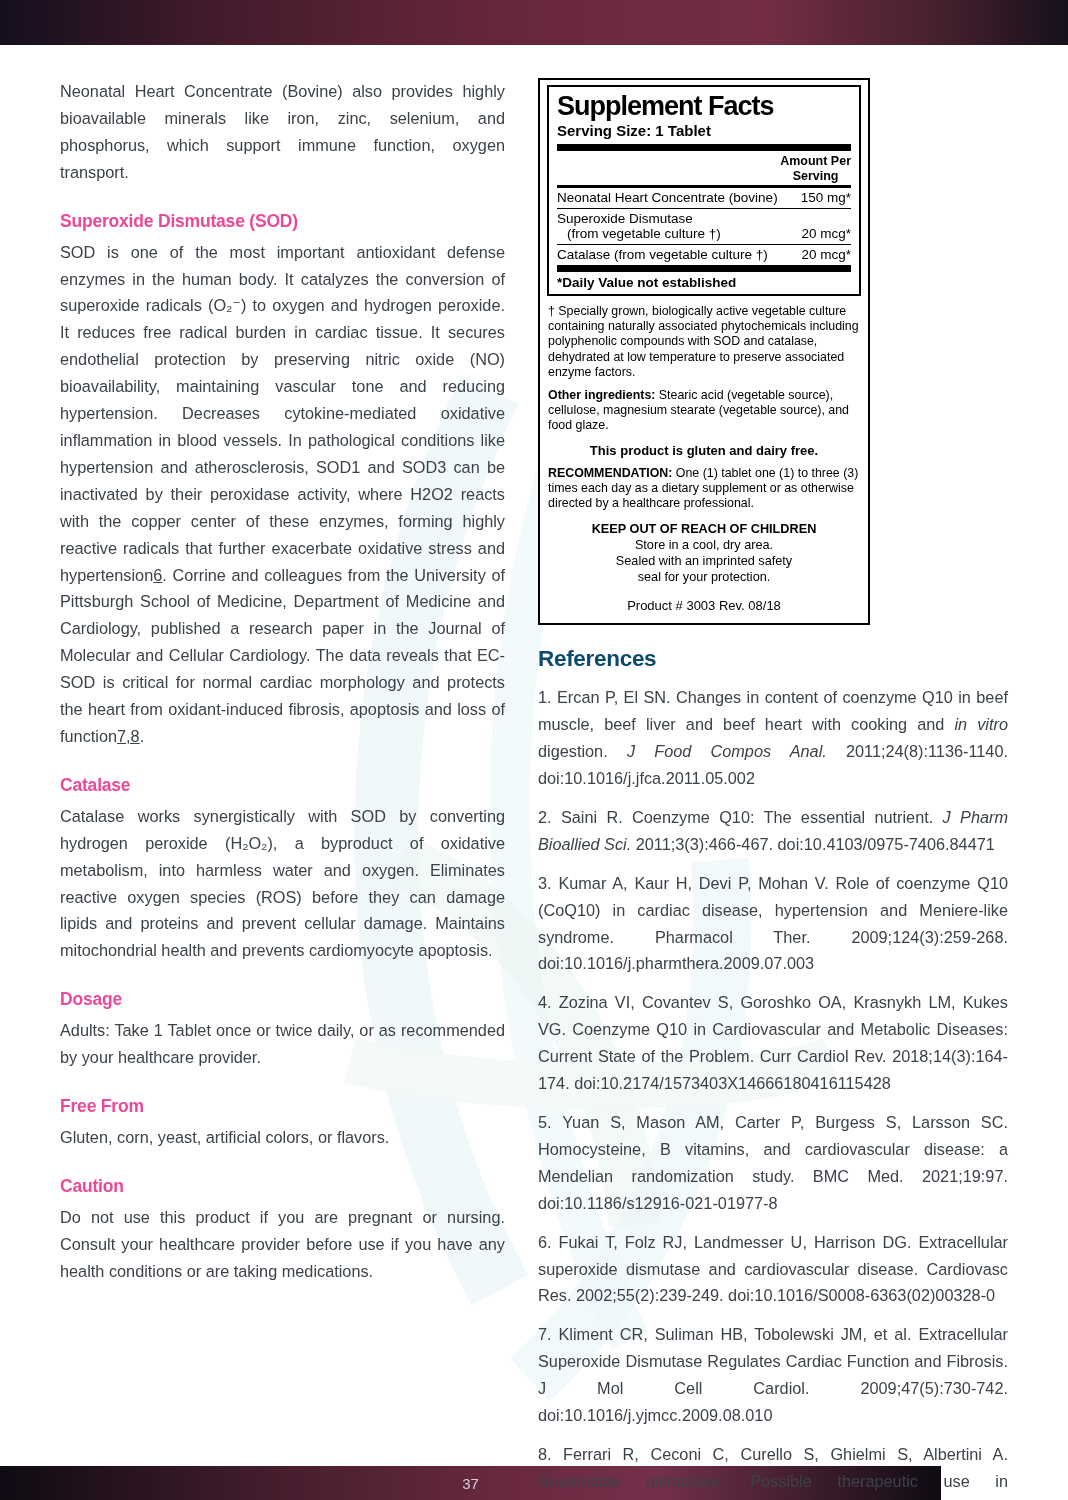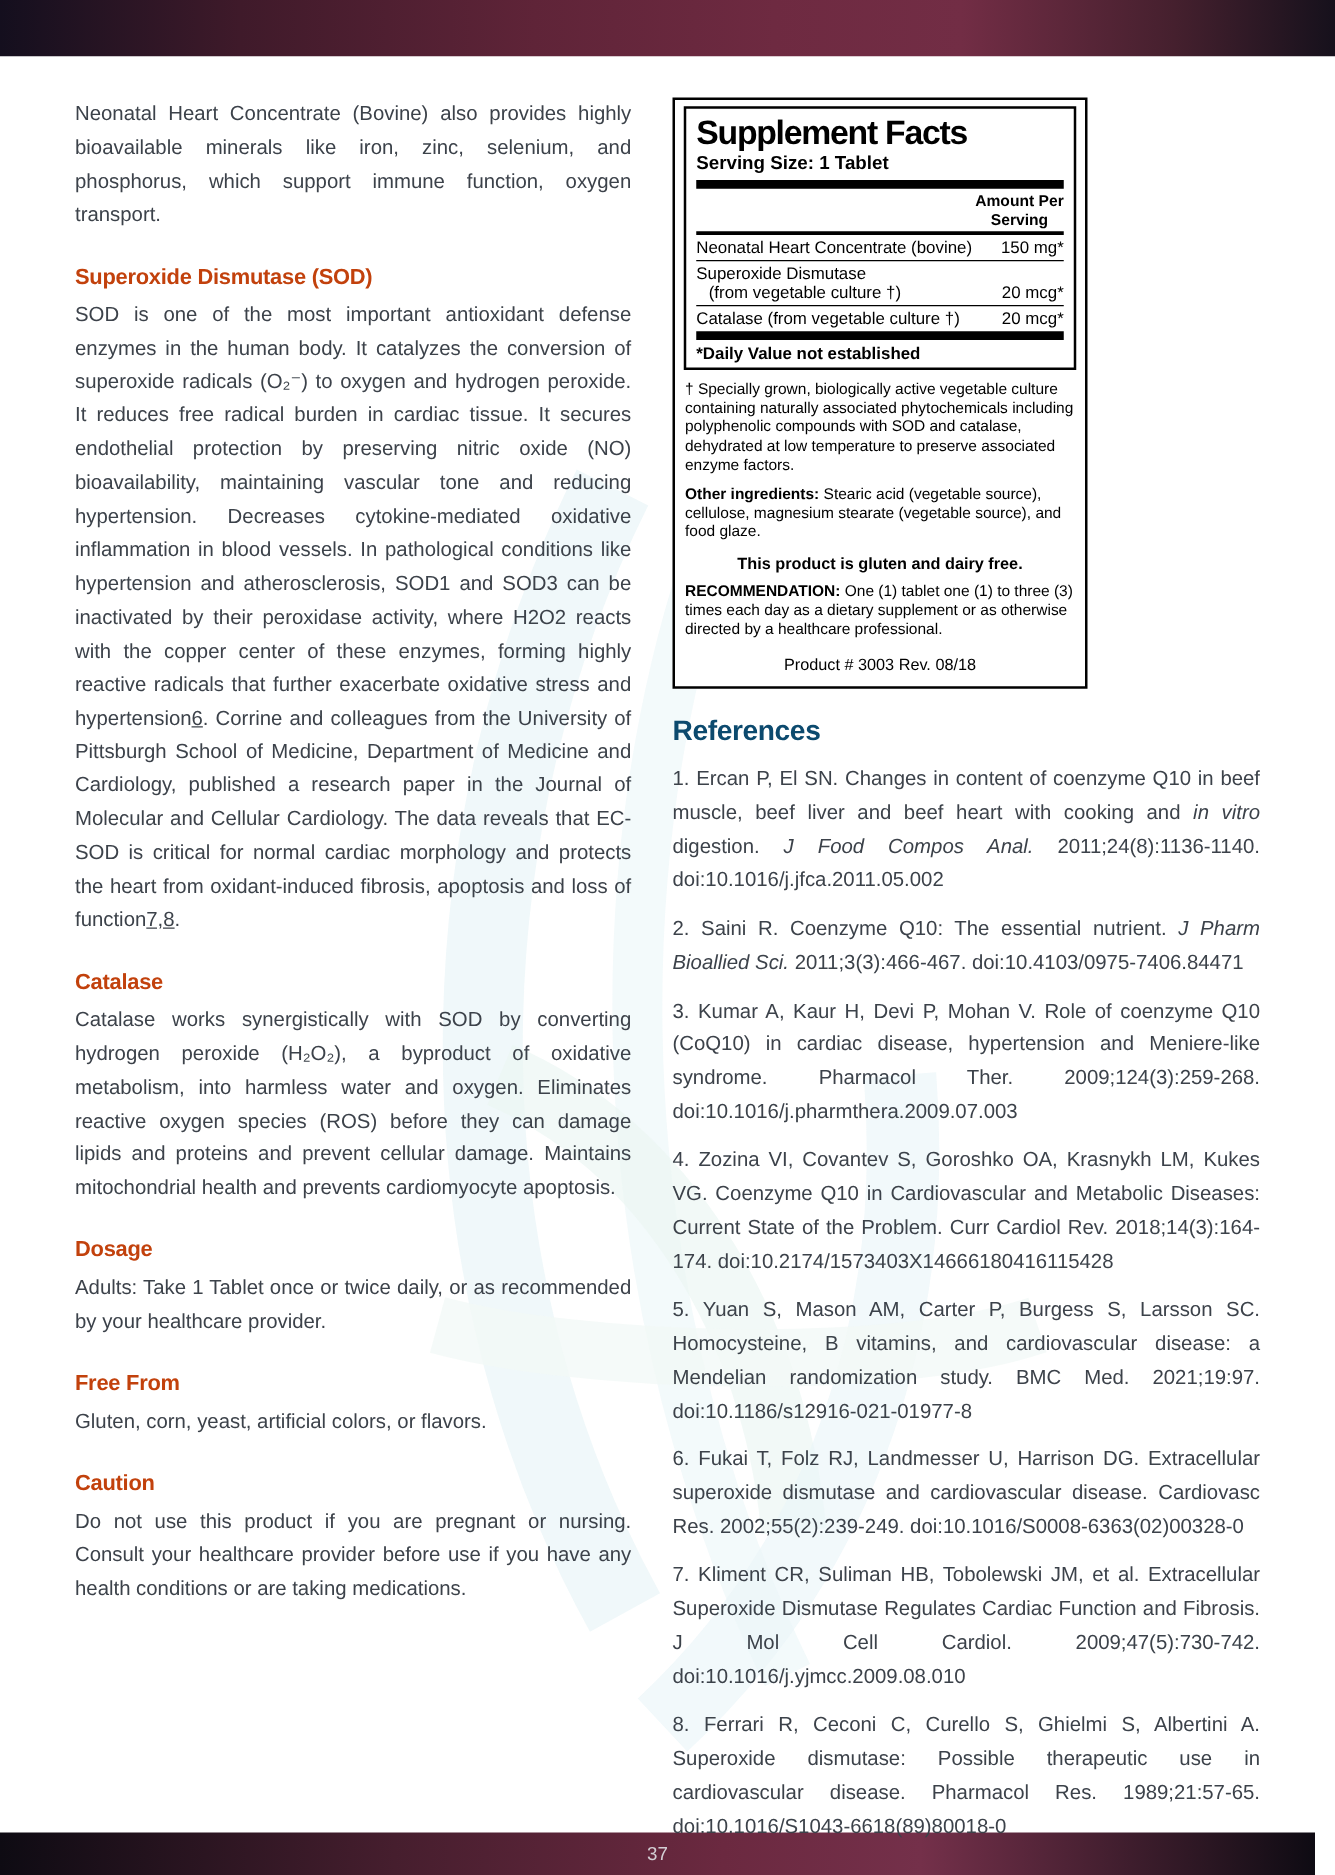--- a/index.html
+++ b/index.html
@@ -1,27 +1,27 @@
 <!DOCTYPE html>
 <html><head>
 <meta charset="utf-8">
 <style>
   html,body{margin:0;padding:0;width:1068px;height:1500px;overflow:hidden;background:#fff;}
   body{font-family:"Liberation Sans","DejaVu Sans",sans-serif;position:relative;}
   .topbar{position:absolute;top:0;left:0;width:1068px;height:45px;
     background:linear-gradient(90deg,#140f1e 0%,#3f1a2a 18%,#5f2438 40%,#6e2a41 58%,#722d45 72%,#45202e 88%,#16111c 100%);}
-  .bottombar{position:absolute;bottom:0;left:0;width:1052px;height:34px;
+  .bottombar{position:absolute;bottom:0;left:0;width:941px;height:34px;
     background:linear-gradient(90deg,#0e0b13 0%,#461e2e 30%,#6b2940 55%,#74304a 70%,#2a1622 92%,#0e0b13 100%);
     display:flex;align-items:center;justify-content:center;color:#d3ced4;font-size:15px;}
   .watermark{position:absolute;left:290px;top:360px;z-index:0;opacity:.55;pointer-events:none;}
   .content{position:absolute;top:50px;left:60px;width:948px;z-index:1;display:flex;gap:33px;padding-top:28px;box-sizing:border-box;}
   .col-left{width:445px;flex:0 0 445px;}
   .col-right{width:470px;flex:0 0 470px;}
   .body{font-size:16.3px;line-height:26.9px;color:#3c424a;text-align:justify;margin:0;}
-  .h{font-size:17.5px;font-weight:700;color:#c2410c;margin:25px 0 7px;letter-spacing:-.2px;}
+  .h{font-size:17.5px;font-weight:700;color:#ec4899;margin:25px 0 7px;letter-spacing:-.2px;}
   .ul{text-decoration:underline;}
   .it{font-style:italic;}
   .refs-h{font-size:22.5px;font-weight:700;color:#0c4a6e;margin:21px 0 9px;letter-spacing:-.3px;}
   .ref{margin:12px 0 1px;}
   
   .sf-outer{border:2px solid #000;width:332px;box-sizing:border-box;padding:5px 7px 6px;color:#000;background:#fff;}
   .sf-inner{border:2px solid #000;padding:5px 8px 4px;box-sizing:border-box;}
   .sf-title{font-size:27px;font-weight:700;letter-spacing:-1px;line-height:1.08;}
   .sf-serving{font-size:15px;font-weight:700;margin:1px 0 5px;}
   .bar7{height:7px;background:#000;}
@@ -104,20 +104,26 @@
           </div>
         </div>
         <div class="bar7"></div>
         <div class="sf-dv">*Daily Value not established</div>
       </div>
 
       <p class="sf-fine">† Specially grown, biologically active vegetable culture containing naturally associated phytochemicals including polyphenolic compounds with SOD and catalase, dehydrated at low temperature to preserve associated enzyme factors.</p>
       <p class="sf-fine"><strong>Other ingredients:</strong><span> Stearic acid (vegetable source), cellulose, magnesium stearate (vegetable source), and food glaze.</span></p>
       <p class="sf-center">This product is gluten and dairy free.</p>
       <p class="sf-fine"><strong>RECOMMENDATION:</strong><span> One (1) tablet one (1) to three (3) times each day as a dietary supplement or as otherwise directed by a healthcare professional.</span></p>
+      <div class="sf-keep">
+        <div class="b">KEEP OUT OF REACH OF CHILDREN</div>
+        <div>Store in a cool, dry area.</div>
+        <div>Sealed with an imprinted safety</div>
+        <div>seal for your protection.</div>
+      </div>
       <div class="sf-product">Product # 3003  Rev. 08/18</div>
     </div>
 
     <div class="refs-h">References</div>
     <div>
         <p class="body ref"><span>1. Ercan P, El SN. Changes in content of coenzyme Q10 in beef muscle, beef liver and beef heart with cooking and </span><span class="it">in vitro</span><span> digestion. </span><span class="it">J Food Compos Anal.</span><span> 2011;24(8):1136-1140. doi:10.1016/j.jfca.2011.05.002</span></p>
         <p class="body ref"><span>2. Saini R. Coenzyme Q10: The essential nutrient. </span><span class="it">J Pharm Bioallied Sci.</span><span> 2011;3(3):466-467. doi:10.4103/0975-7406.84471</span></p>
         <p class="body ref"><span>3. Kumar A, Kaur H, Devi P, Mohan V. Role of coenzyme Q10 (CoQ10) in cardiac disease, hypertension and Meniere-like syndrome. Pharmacol Ther. 2009;124(3):259-268. doi:10.1016/j.pharmthera.2009.07.003</span></p>
         <p class="body ref"><span>4. Zozina VI, Covantev S, Goroshko OA, Krasnykh LM, Kukes VG. Coenzyme Q10 in Cardiovascular and Metabolic Diseases: Current State of the Problem. Curr Cardiol Rev. 2018;14(3):164-174. doi:10.2174/1573403X14666180416115428</span></p>
         <p class="body ref"><span>5. Yuan S, Mason AM, Carter P, Burgess S, Larsson SC. Homocysteine, B vitamins, and cardiovascular disease: a Mendelian randomization study. BMC Med. 2021;19:97. doi:10.1186/s12916-021-01977-8</span></p>

